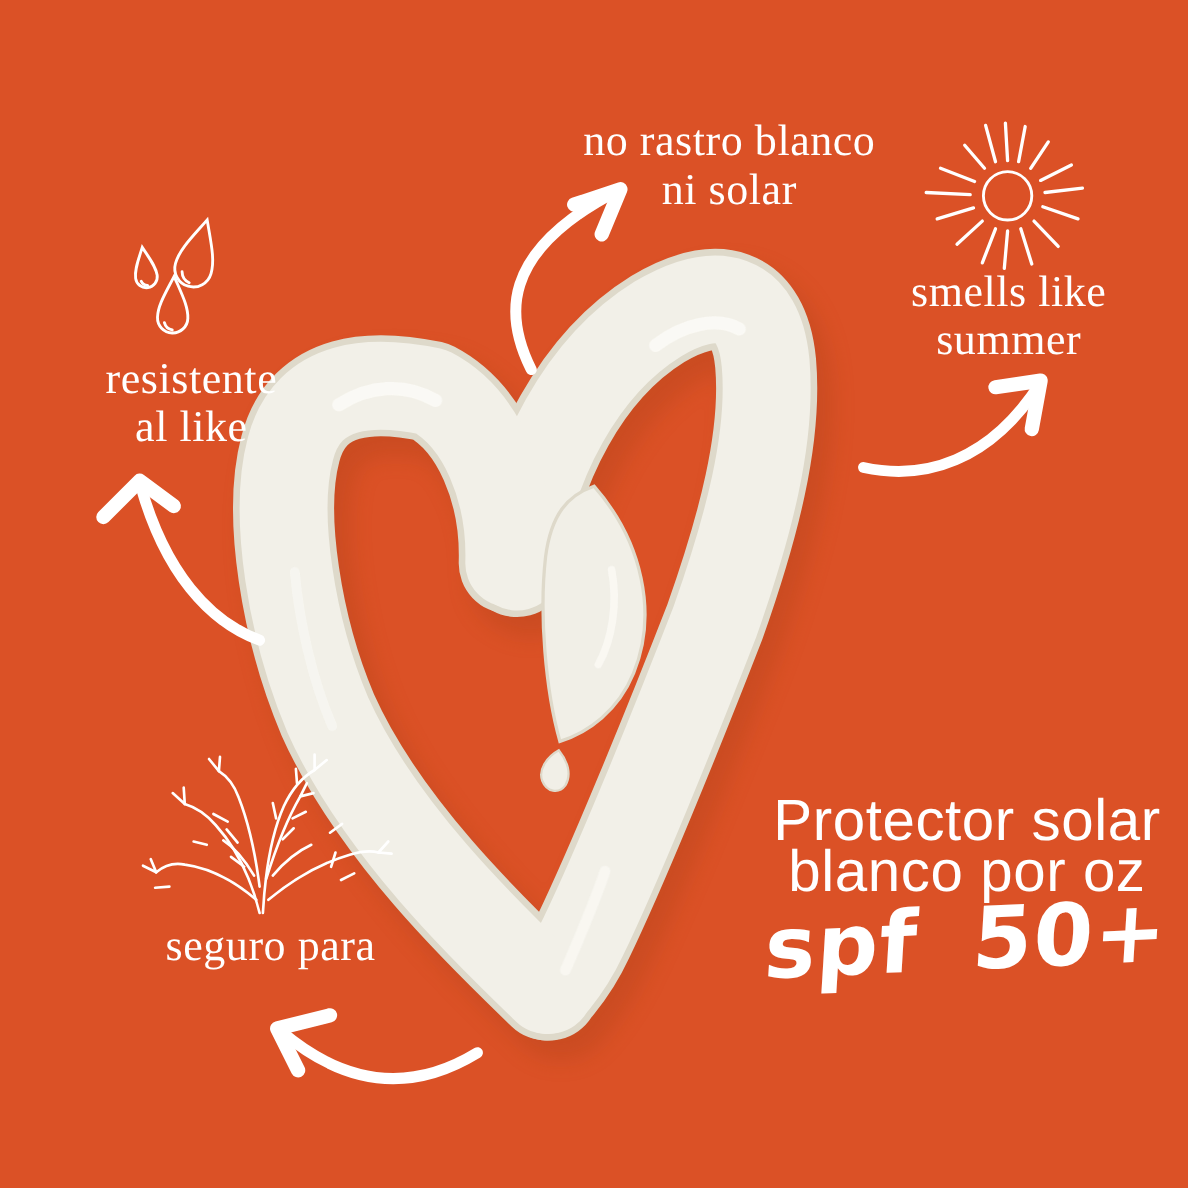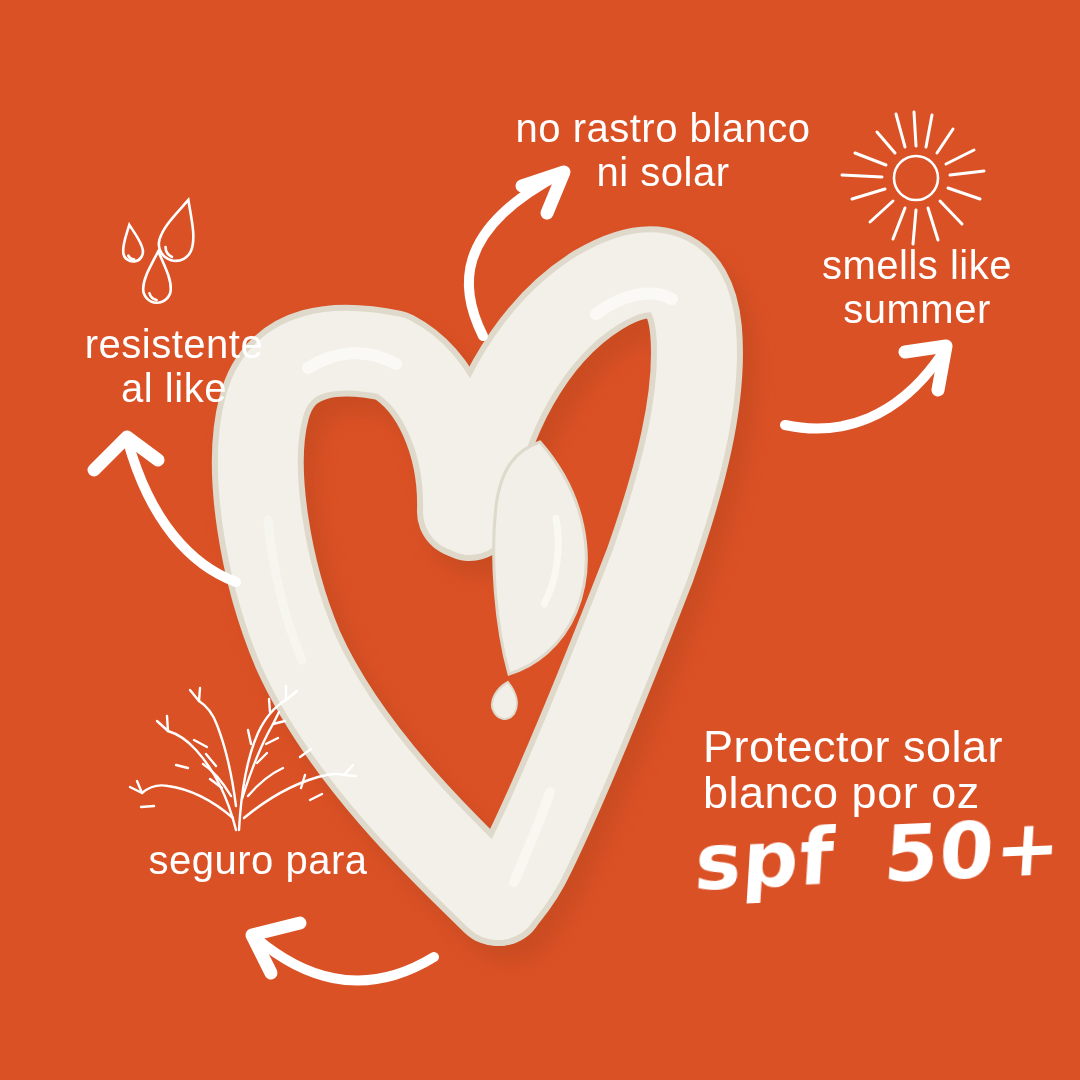--- a/index.html
+++ b/index.html
@@ -15,30 +15,30 @@
   .art{position:absolute;left:0;top:0;width:1080px;height:1080px;}
   .callout{
     position:absolute;
     text-align:center;
     font-size:40px;
     line-height:44px;
     letter-spacing:0.5px;
     font-weight:400;
     color:#FFFFFF;
   }
-  .callout span{display:block;}
+  .callout span{display:block;font-family:Liberation Serif, serif;}
   .callout-top{left:443px;top:106px;width:440px;}
   .callout-sun{left:737px;top:243px;width:360px;}
   .callout-water{left:1px;top:322px;width:322px;margin-left:12px;}
-  .callout-coral{left:78px;top:838px;width:360px;}
+  .callout-coral{left:66px;top:838px;width:360px;}
   .product-title{
     position:absolute;
     left:703px;top:724px;
-    text-align:left;
-    font-size:45px;
+    text-align:center;
+    font-size:53px;
     line-height:46px;
     letter-spacing:0.5px;
     color:#FFFFFF;
   }
   .product-title span{display:block;}
   .spf-badge{
     position:absolute;
     left:698px;top:818px;
     font-size:78px;
     font-weight:bold;

